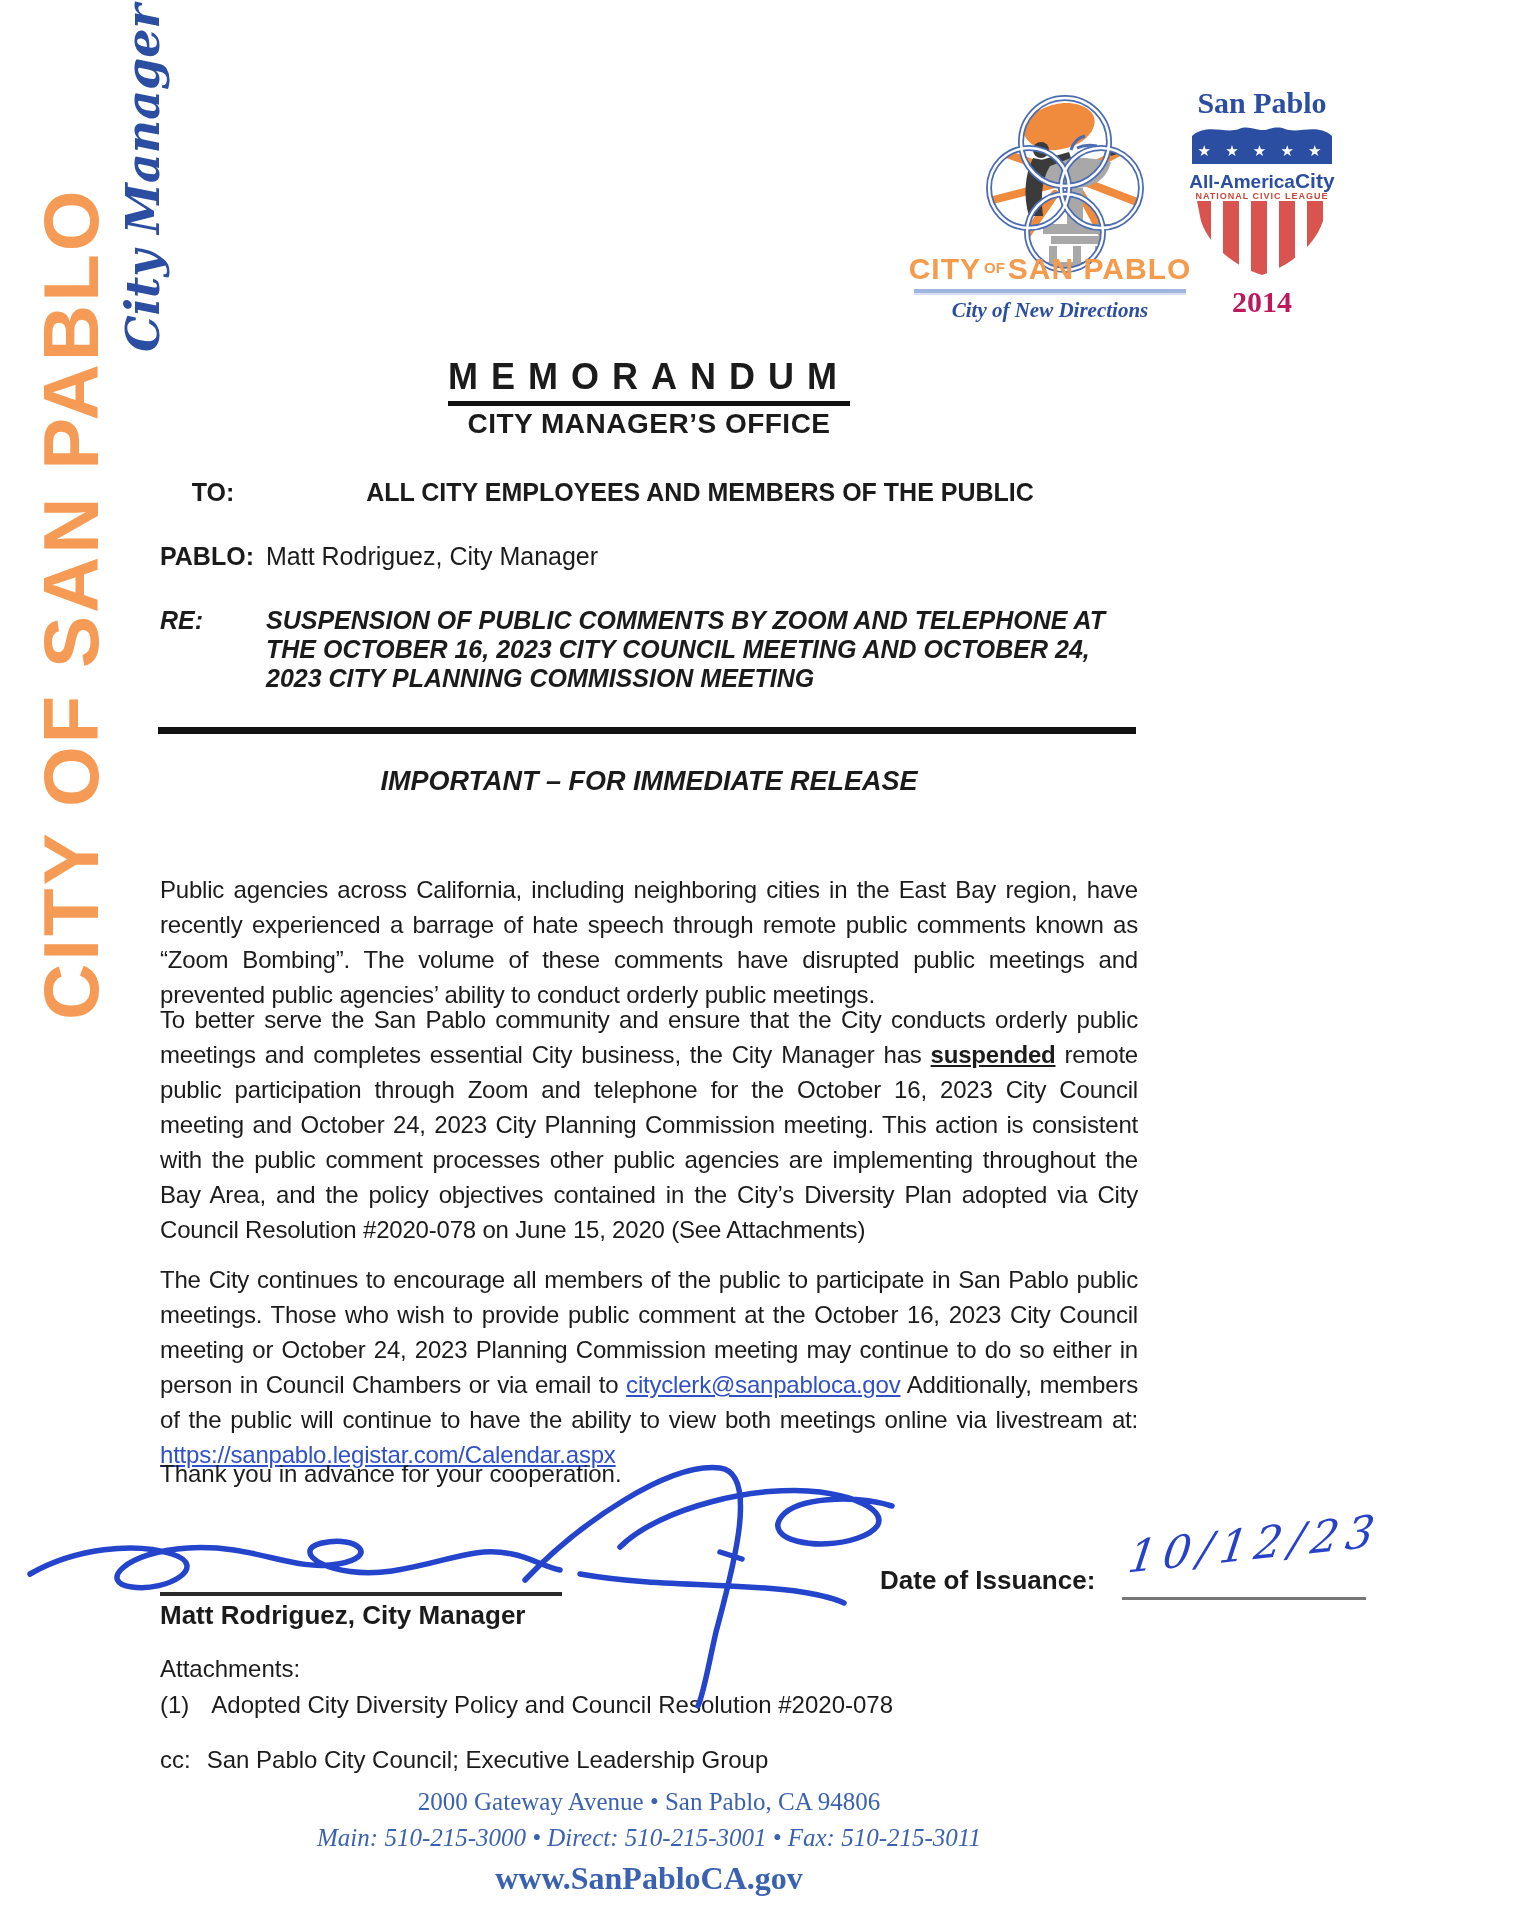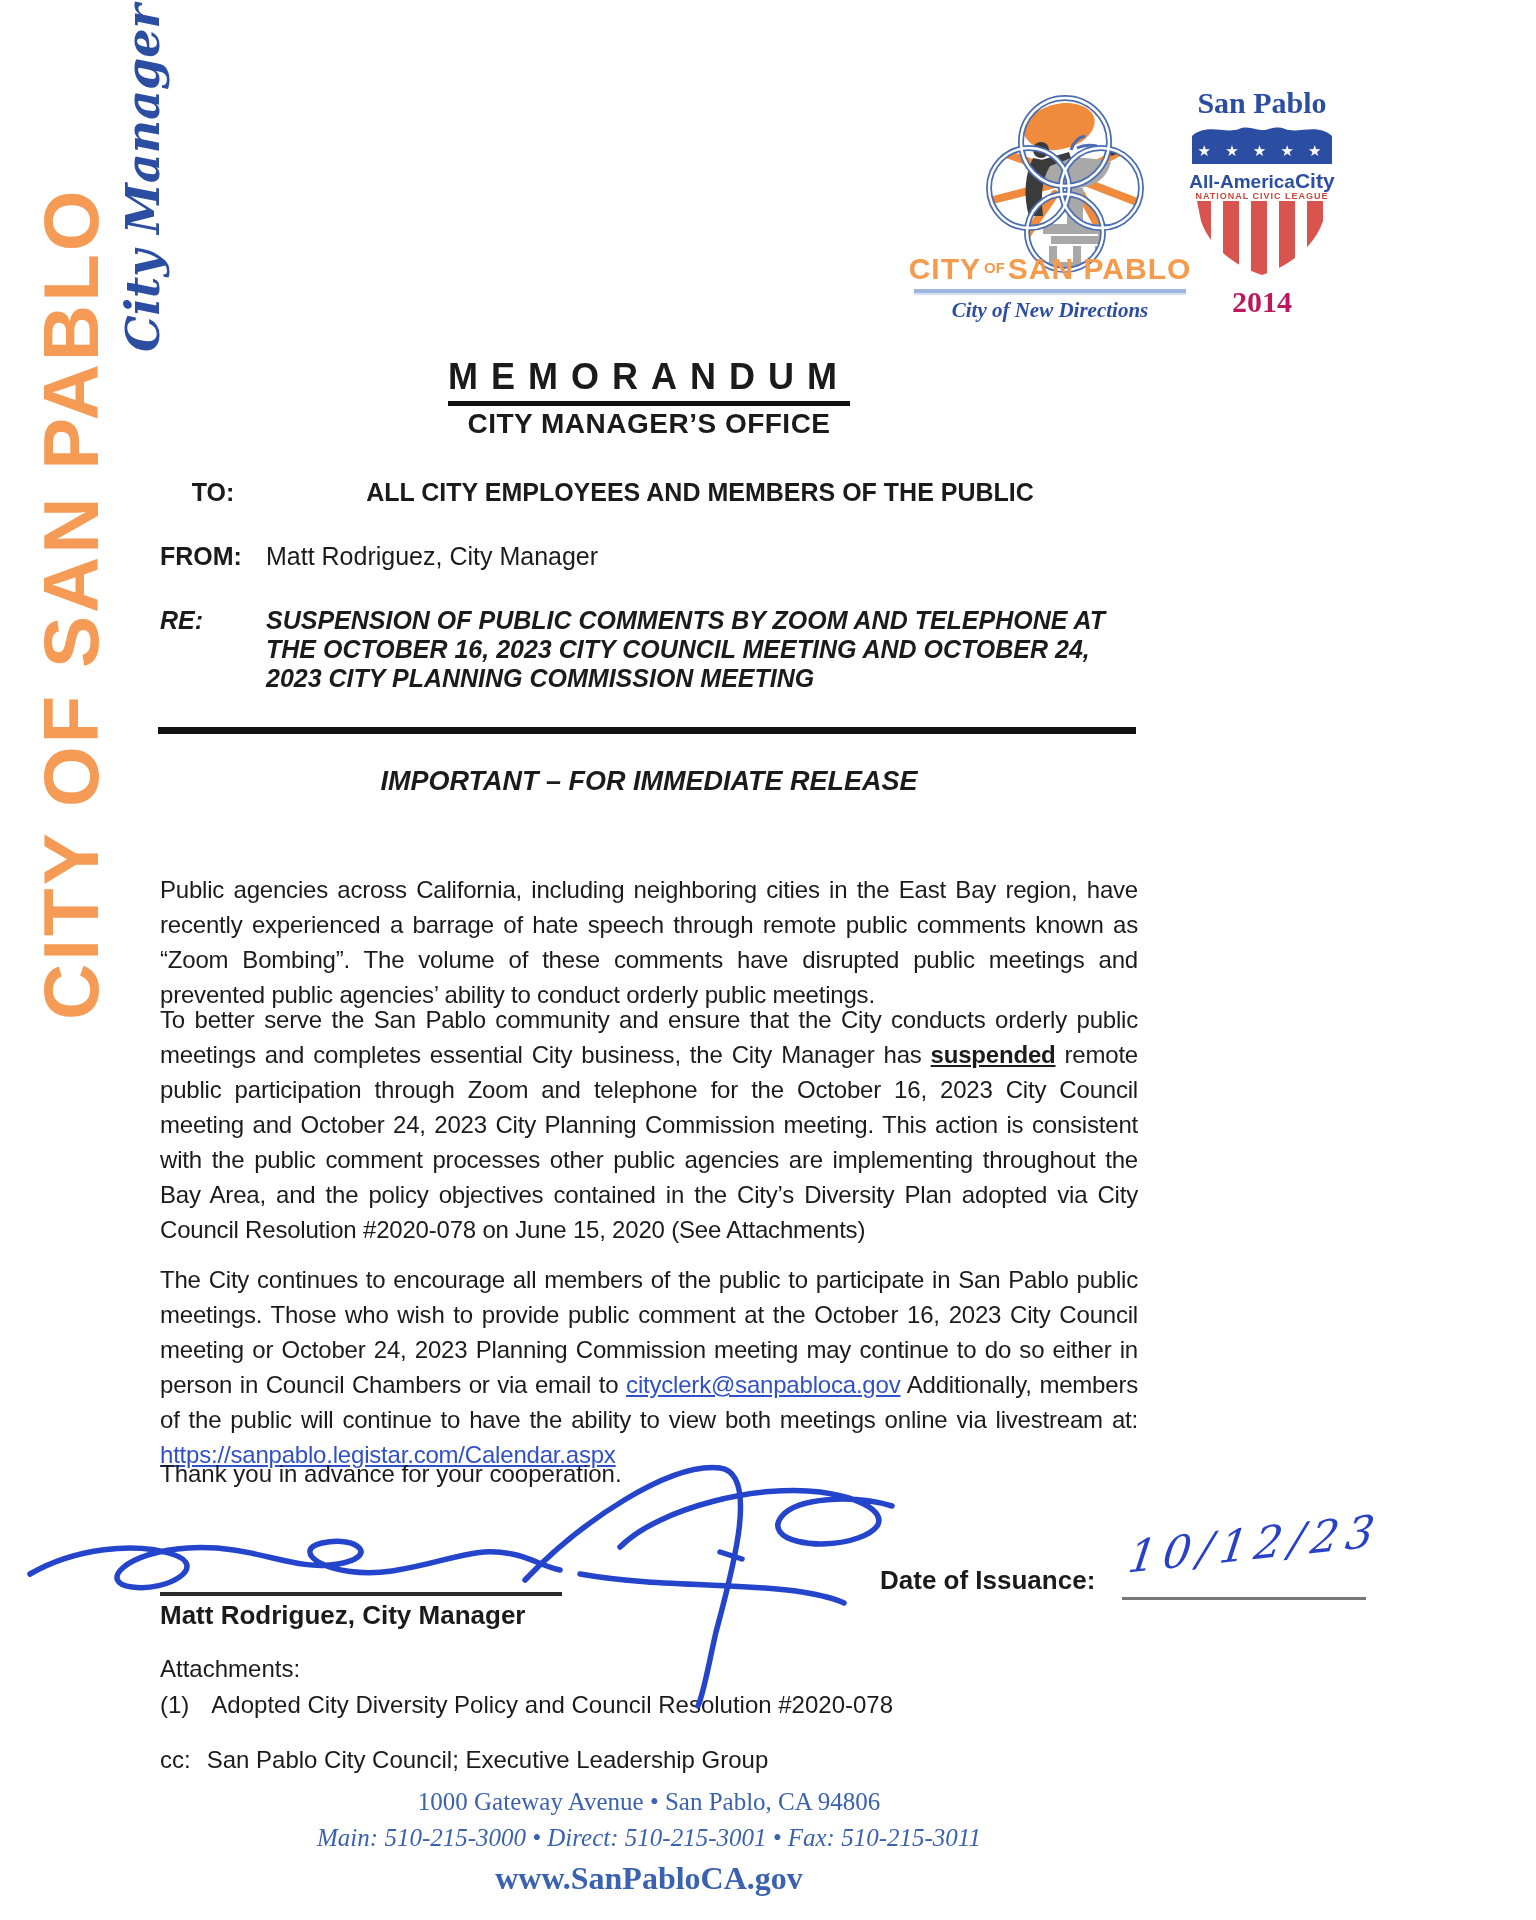--- a/index.html
+++ b/index.html
@@ -184,21 +184,21 @@
       <span class="memo-title">MEMORANDUM</span>
     </div>
     <div class="memo-sub">CITY MANAGER’S OFFICE</div>
   </div>
 
   <div class="field" style="top:478px;text-align:center;">
     <span class="lab">TO:</span>
     <span class="val bold">ALL CITY EMPLOYEES AND MEMBERS OF THE PUBLIC</span>
   </div>
   <div class="field" style="top:542px;">
-    <span class="lab">FROM:</span>
+    <span class="lab">PABLO:</span>
     <span class="val">Matt Rodriguez, City Manager</span>
   </div>
   <div class="field" style="top:606px;font-style:italic;">
     <span class="lab">RE:</span>
     <span class="val bold">SUSPENSION OF PUBLIC COMMENTS BY ZOOM AND TELEPHONE AT THE OCTOBER 16, 2023 CITY COUNCIL MEETING AND OCTOBER 24, 2023 CITY PLANNING COMMISSION MEETING</span>
   </div>
 
   <div class="rule"></div>
 
   <div class="release">IMPORTANT – FOR IMMEDIATE RELEASE</div>
@@ -228,17 +228,17 @@
   <div class="doi-value">10/12/23</div>
 
   <div class="attach-label">Attachments:</div>
   <div class="attach-item">
     <span class="num">(1)</span><span>Adopted City Diversity Policy and Council Resolution #2020-078</span>
   </div>
   <div class="cc-row">
     <span class="cc">cc:</span><span>San Pablo City Council;  Executive Leadership Group</span>
   </div>
 
-  <div class="footer f1">1000 Gateway Avenue • San Pablo, CA 94806</div>
+  <div class="footer f1">2000 Gateway Avenue • San Pablo, CA 94806</div>
   <div class="footer f2">Main: 510-215-3000 • Direct: 510-215-3001 • Fax: 510-215-3011</div>
   <div class="footer f3">www.SanPabloCA.gov</div>
 
 </div>
 
 </body></html>

